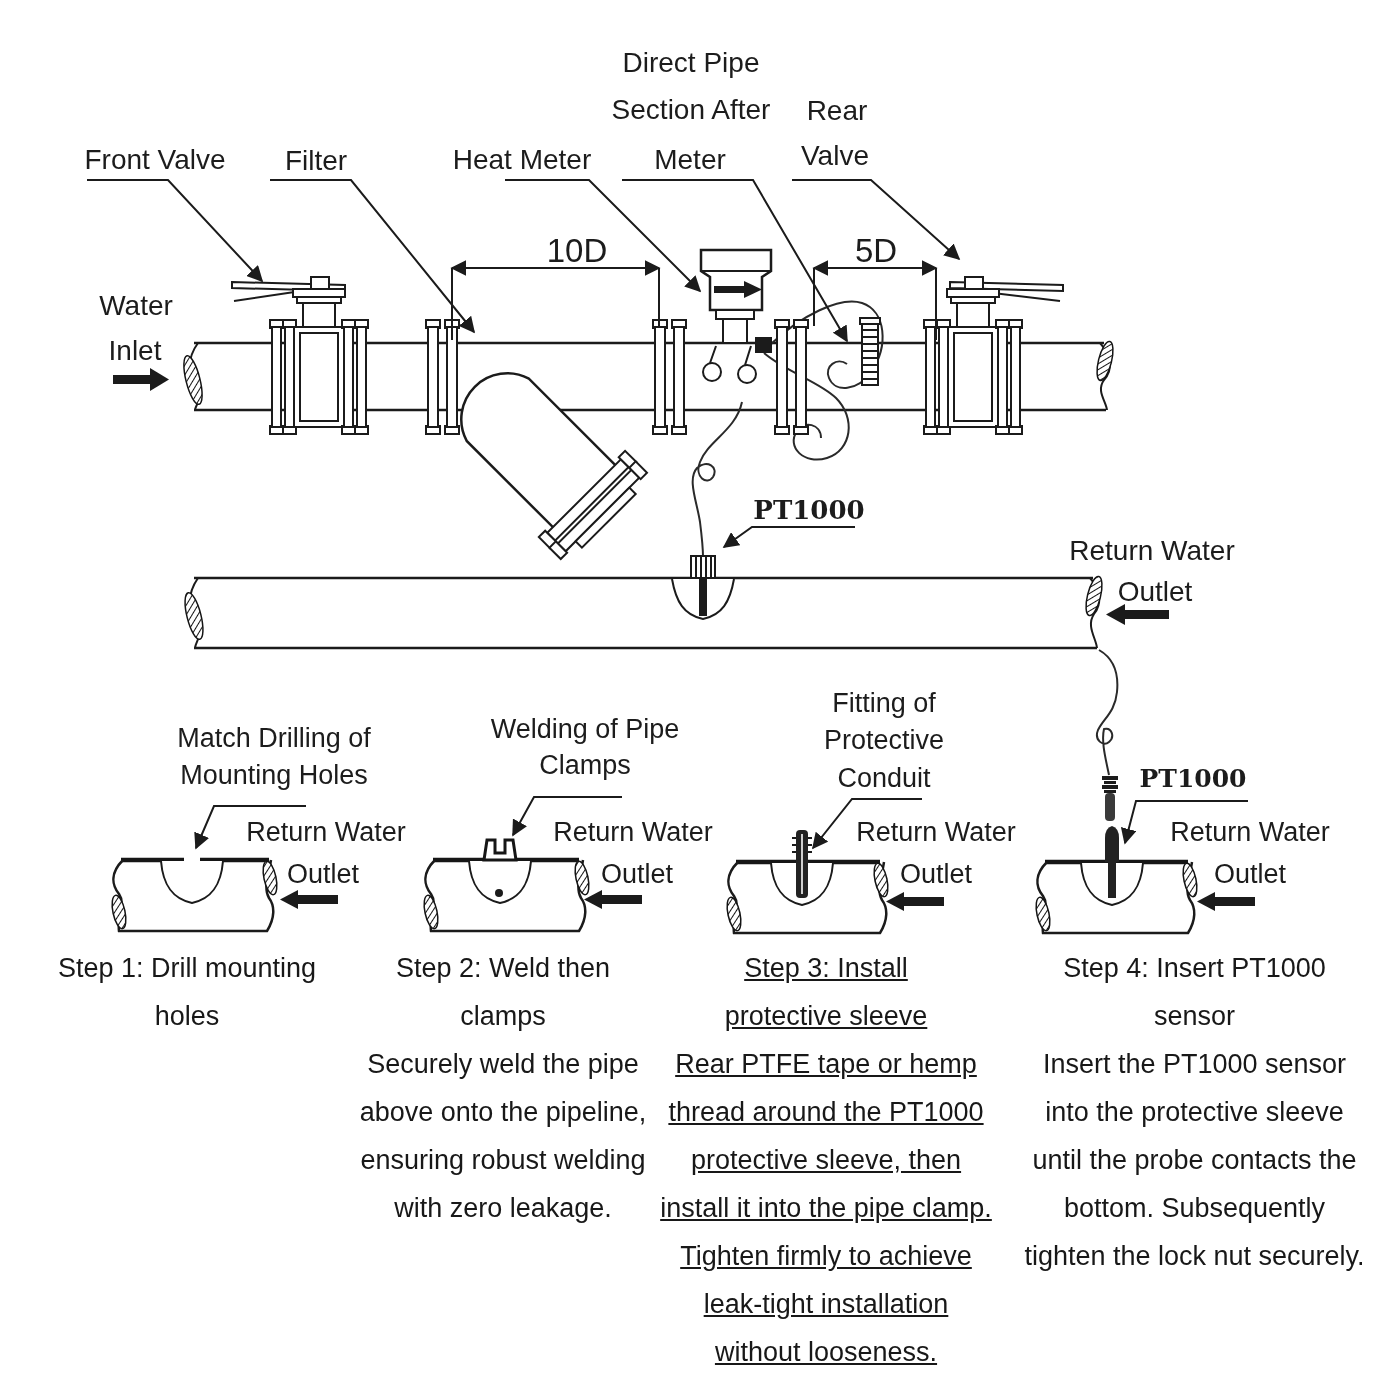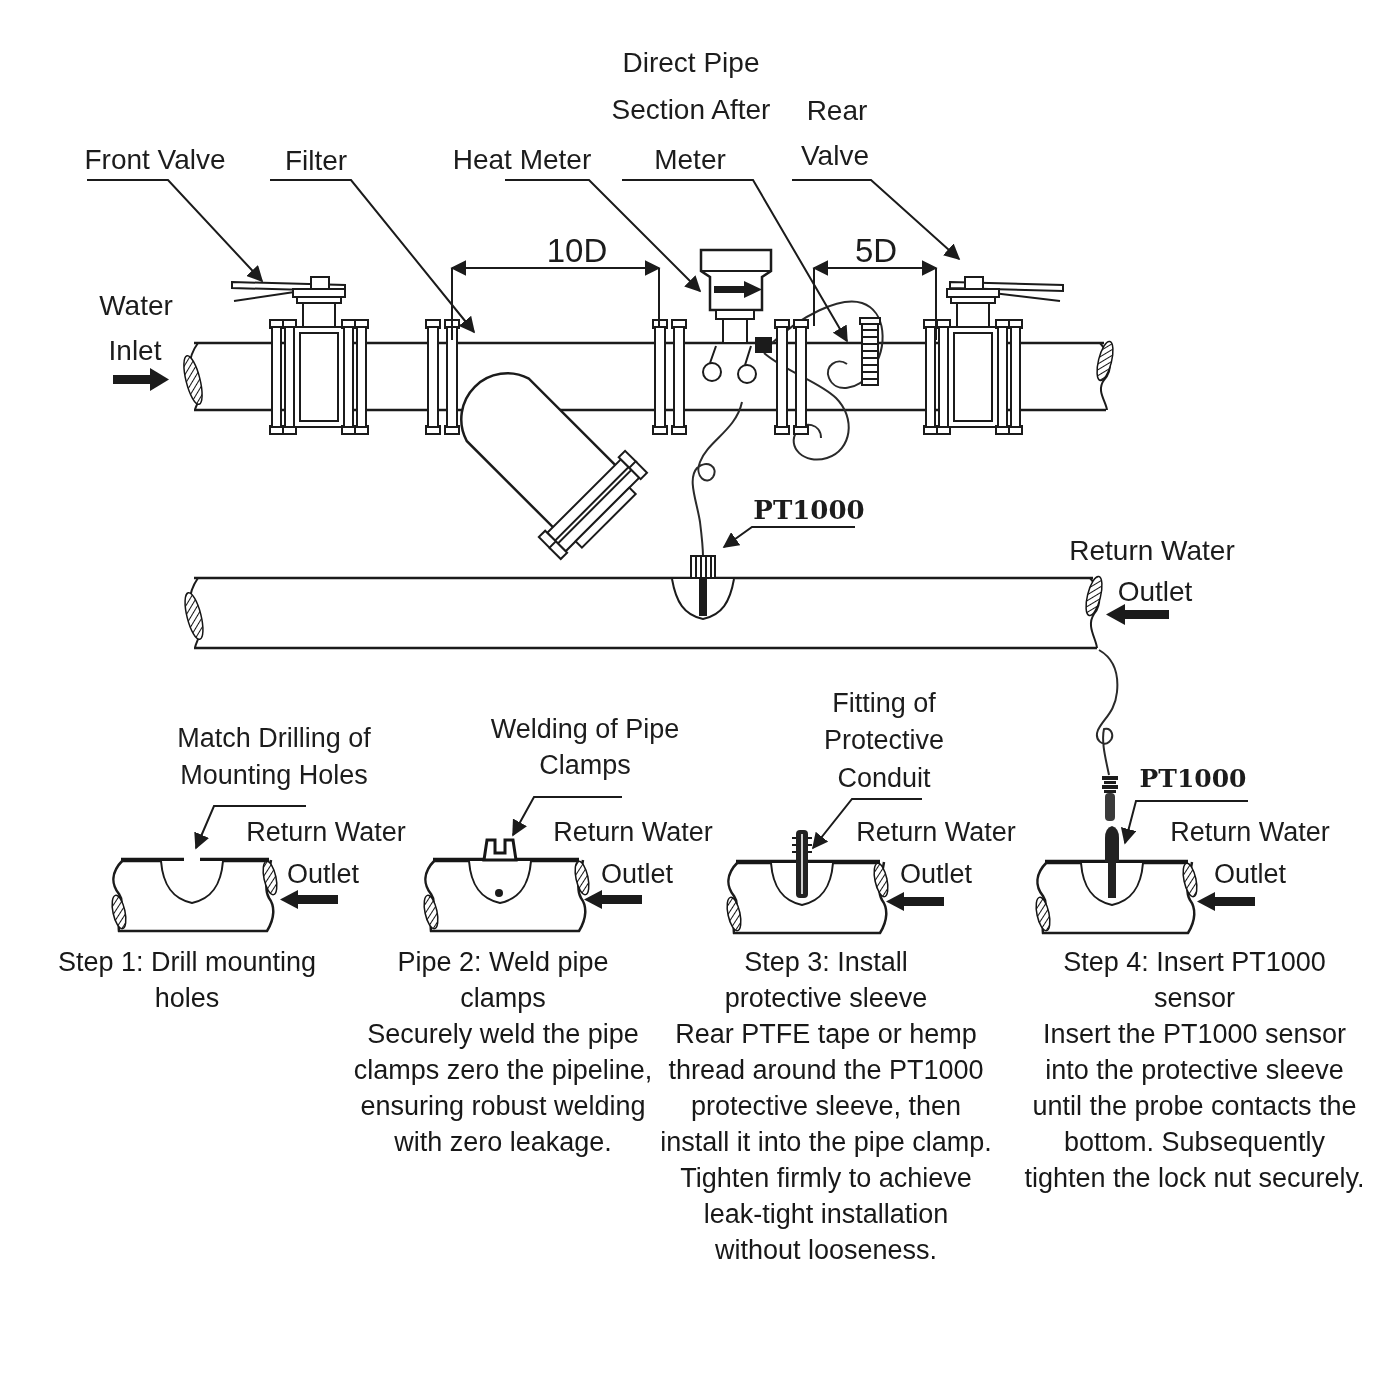--- a/index.html
+++ b/index.html
@@ -15,21 +15,21 @@
   .pt2{font-family:"DejaVu Serif",serif;font-weight:bold;font-size:26px;}
   
   .ln{stroke:#1b1b1b;stroke-width:2;fill:none;}
   .ln25{stroke:#1b1b1b;stroke-width:2.5;fill:none;}
   .lnthick{stroke:#161616;stroke-width:4.5;fill:none;}
   .wfill{fill:#ffffff;stroke:#1b1b1b;stroke-width:2;}
   .wfill25{fill:#ffffff;stroke:#1b1b1b;stroke-width:2.5;}
   .dark{fill:#1b1b1b;stroke:none;}
   .cable{stroke:#2a2a2a;stroke-width:2;fill:none;}
   
-  .step-col{position:absolute;top:944px;text-align:center;font-size:27px;line-height:36px;color:#181818;}
+  .step-col{position:absolute;top:944px;text-align:center;font-size:27px;line-height:48px;color:#181818;}
   .step-heading{margin:0 auto;}
 </style>
 </head>
 <body>
 
 <div class="canvas">
 
 <svg width="1400" height="1392" viewBox="0 0 1400 1392">
   <defs>
     <marker id="ah" viewBox="0 0 10 10" refX="9" refY="5" markerWidth="8" markerHeight="8" orient="auto-start-reverse" markerUnits="strokeWidth">
@@ -335,24 +335,24 @@
       <polygon class="dark" points="1197,901.5 1215,892 1215,911"></polygon>
           <rect class="dark" x="1215" y="897" width="40" height="9"></rect>
     </g>
   </g>
 </svg>
 
 <div class="step-col" style="left:22px;width:330px;">
   <div class="step-heading" style="width:312px;">Step 1: Drill mounting holes</div>
 </div>
 <div class="step-col" style="left:342px;width:322px;">
-  <div class="step-heading" style="width:250px;">Pipe 2: Weld pipe clamps</div>
-  <div>Securely weld the pipe clamps zero the pipeline, ensuring robust welding with zero leakage.</div>
-</div>
-<div class="step-col" style="left:660px;width:332px;">
+  <div class="step-heading" style="width:250px;">Step 2: Weld then clamps</div>
+  <div>Securely weld the pipe above onto the pipeline, ensuring robust welding with zero leakage.</div>
+</div>
+<div class="step-col" style="left:660px;width:332px;text-decoration:underline;">
   <div class="step-heading" style="width:250px;">Step 3: Install protective sleeve</div>
   <div>Rear PTFE tape or hemp thread around the PT1000 protective sleeve, then install it into the pipe clamp. Tighten firmly to achieve leak-tight installation without looseness.</div>
 </div>
 <div class="step-col" style="left:1022px;width:345px;">
   <div class="step-heading" style="width:300px;">Step 4: Insert PT1000 sensor</div>
   <div>Insert the PT1000 sensor into the protective sleeve until the probe contacts the bottom. Subsequently tighten the lock nut securely.</div>
 </div>
 
 </div>
 

